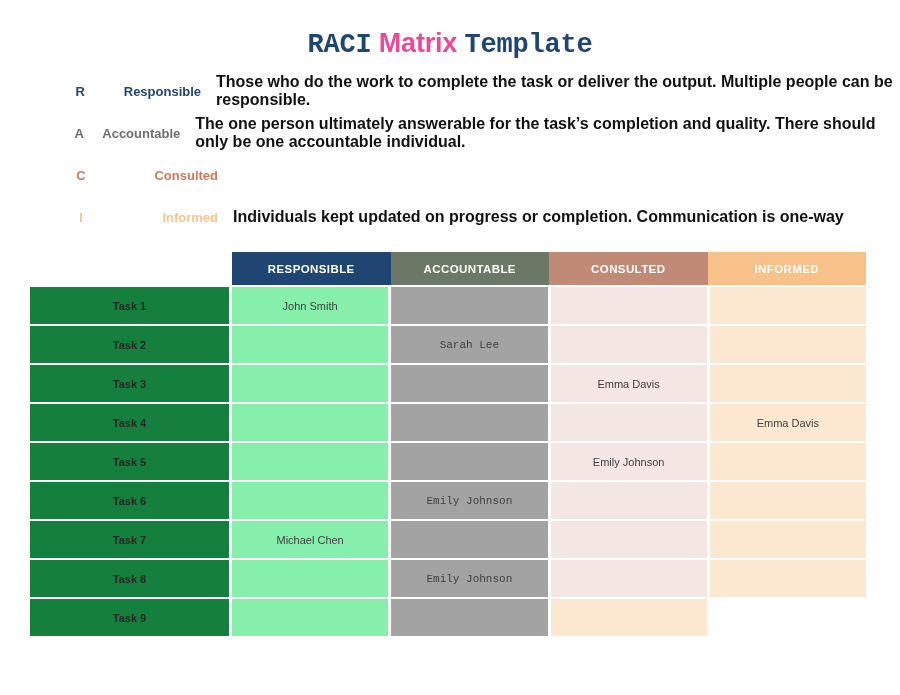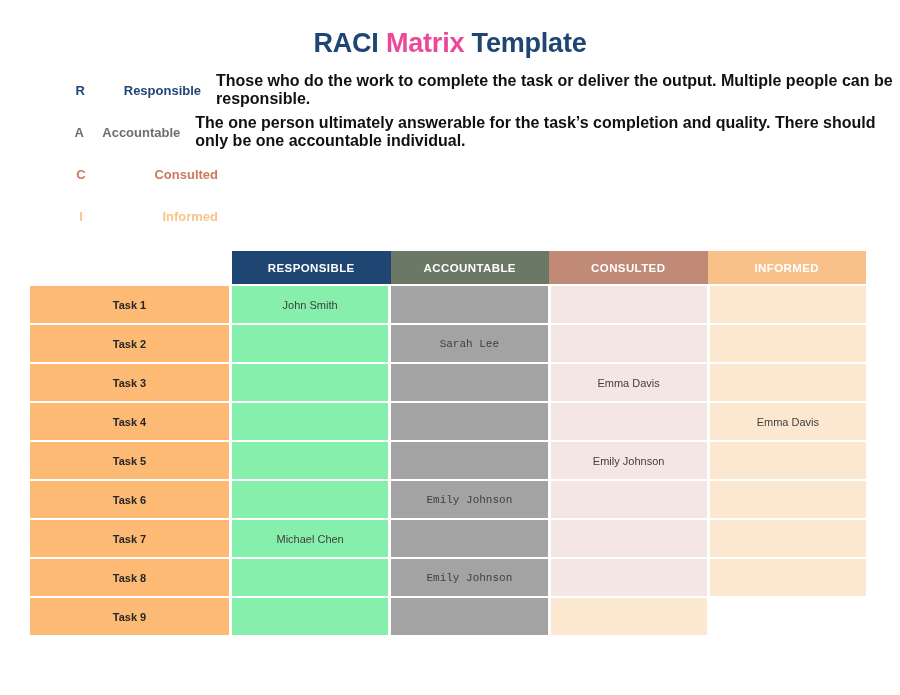--- a/index.html
+++ b/index.html
@@ -6,21 +6,21 @@
   body {
     width: 900px; height: 695px;
     background: #ffffff;
     font-family: "Liberation Sans", sans-serif;
     -webkit-font-smoothing: antialiased;
   }
   .page { position: relative; width: 900px; height: 695px; background: #fff; overflow: hidden; }
 
   
   .title { padding-top: 28px; text-align: center; font-size: 27px; font-weight: bold; letter-spacing: -0.2px; }
-  .t-navy { color: #1F4573; }
+  .t-navy { color: #1F4573; font-family: Liberation Mono, monospace; }
   .t-peach { color: #ec4899; }
 
   
   .legend { margin-top: 10px; }
   .legend-row { display: flex; align-items: center; height: 42px; }
   .legend-letter { margin-left: 74px; width: 14px; font-size: 13px; font-weight: bold; text-align: center; }
   .legend-term { width: 130px; text-align: right; font-size: 13px; font-weight: bold; }
   .legend-desc { margin-left: 15px; font-size: 16px; font-weight: bold; color: #111111; }
   .c-navy { color: #1F4573; }
   .c-gray { color: #6E6E6E; }
@@ -34,21 +34,21 @@
         color: #ffffff; font-size: 11.5px; font-weight: bold; letter-spacing: 0.4px; }
   .th-responsible { background: #1F4573; }
   .th-accountable { background: #6B7866; }
   .th-consulted  { background: #C08A77; }
   .th-informed   { background: #F8C18A; }
 
   .table-body { display: grid; grid-template-columns: 199px repeat(4, 1fr);
                 column-gap: 3px; row-gap: 2px; width: 836px; }
   .cell { height: 37px; display: flex; align-items: center; justify-content: center;
           font-size: 11px; color: #404040; }
-  .cell-task        { background: #fdba74; font-weight: bold; color: #262626; }
+  .cell-task        { background: #15803d; font-weight: bold; color: #262626; }
   .cell-responsible { background: #86efac; }
   .cell-accountable { background: #a3a3a3; font-family: Liberation Mono, monospace; }
   .cell-consulted   { background: #F4E6E2; }
   .cell-informed    { background: #FCE7D0; }
 </style>
 </head>
 <body>
 
 <div class="page">
 
@@ -69,20 +69,21 @@
       <div class="legend-term c-gray">Accountable</div>
       <div class="legend-desc">The one person ultimately answerable for the task’s completion and quality. There should only be one accountable individual.</div>
     </div>
     <div class="legend-row">
       <div class="legend-letter c-salmon">C</div>
       <div class="legend-term c-salmon">Consulted</div>
     </div>
     <div class="legend-row">
       <div class="legend-letter c-peach">I</div>
       <div class="legend-term c-peach">Informed</div>
+      <div class="legend-desc">Individuals kept updated on progress or completion. Communication is one-way</div>
     </div>
   </div>
 
   <div class="table-wrap">
 
     <div class="table-header">
       <div class="th th-responsible">RESPONSIBLE</div>
       <div class="th th-accountable">ACCOUNTABLE</div>
       <div class="th th-consulted">CONSULTED</div>
       <div class="th th-informed">INFORMED</div>

